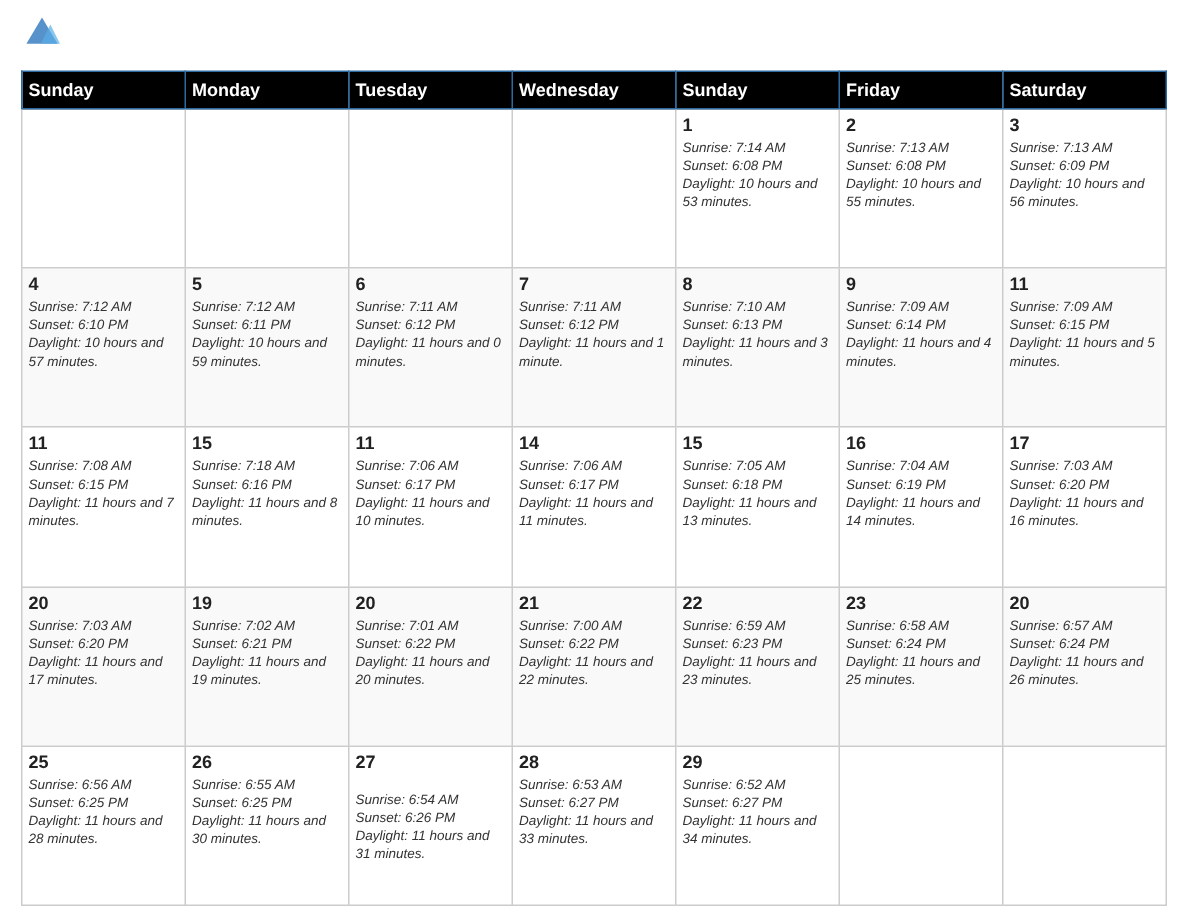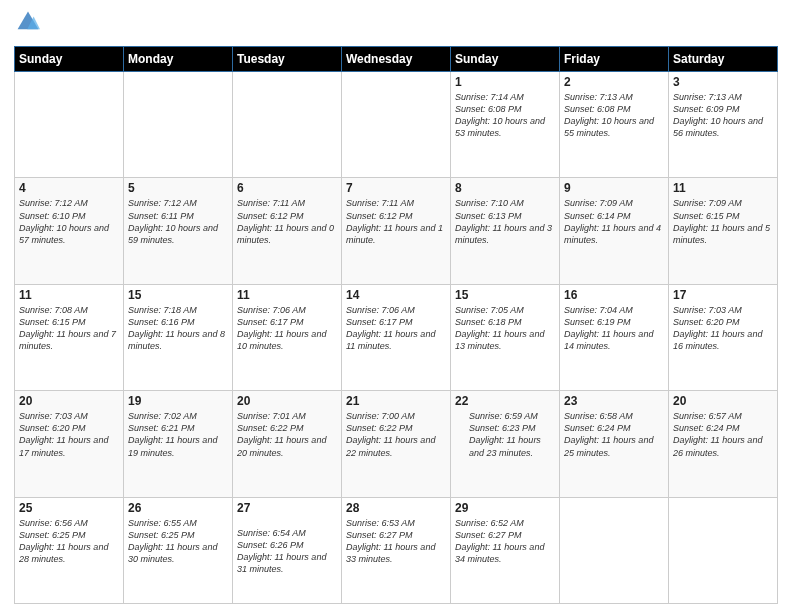--- a/index.html
+++ b/index.html
@@ -257,21 +257,21 @@
 Daylight: 11 hours and 20 minutes.</div>
           </td>
           <td>
             <span class="day-number">21</span>
             <div class="day-info" style="white-space: pre-line;">Sunrise: 7:00 AM
 Sunset: 6:22 PM
 Daylight: 11 hours and 22 minutes.</div>
           </td>
           <td>
             <span class="day-number">22</span>
-            <div class="day-info" style="white-space: pre-line; margin-left: 14px;">Sunrise: 6:59 AM
+            <div class="day-info" style="white-space: pre-line;">Sunrise: 6:59 AM
 Sunset: 6:23 PM
 Daylight: 11 hours and 23 minutes.</div>
           </td>
           <td>
             <span class="day-number">23</span>
             <div class="day-info" style="white-space: pre-line;">Sunrise: 6:58 AM
 Sunset: 6:24 PM
 Daylight: 11 hours and 25 minutes.</div>
           </td>
           <td>

